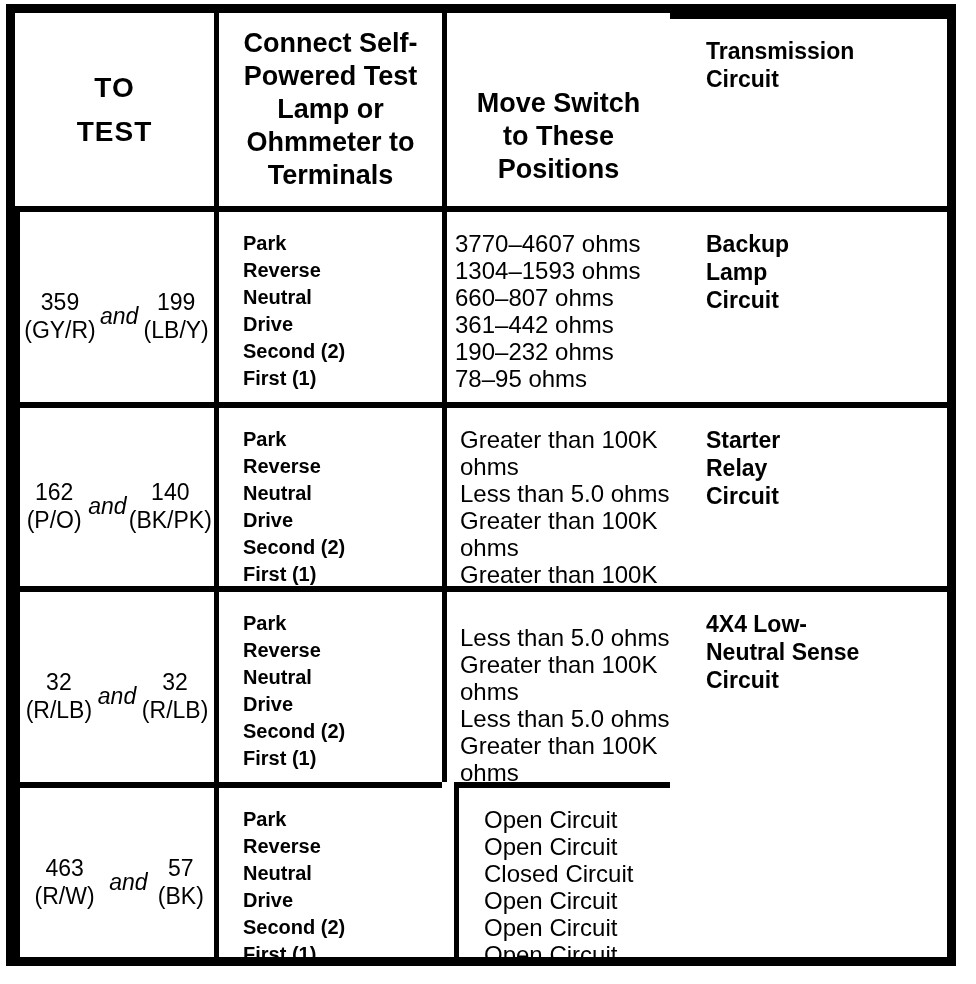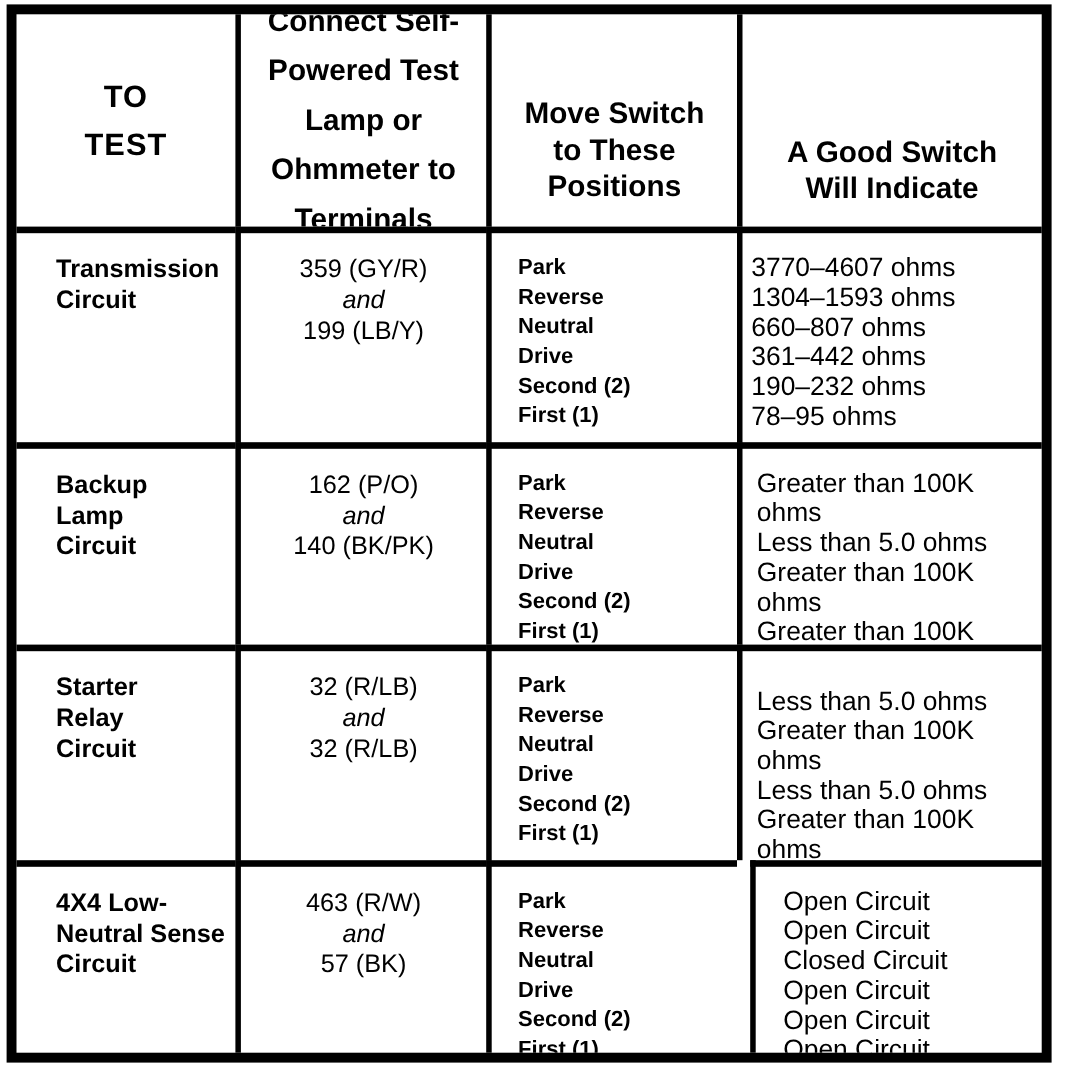--- a/index.html
+++ b/index.html
@@ -49,21 +49,21 @@
   }
   .head-totest {
     justify-content: center;
     font-size: 28px;
     line-height: 44px;
     letter-spacing: 1px;
   }
   .head-terminals {
     justify-content: center;
     font-size: 27px;
-    line-height: 45px;
+    line-height: 33px;
   }
   .head-positions {
     justify-content: flex-end;
     padding-bottom: 20px;
     font-size: 27px;
     line-height: 33px;
   }
   .head-indicate {
     justify-content: flex-end;
     padding-bottom: 18px;
@@ -77,21 +77,21 @@
     font-weight: bold;
     font-size: 23px;
     line-height: 28px;
     padding-left: 36px;
     padding-right: 6px;
   }
   .terminals-cell {
     font-size: 23px;
     line-height: 28px;
     display: flex;
-    flex-direction: column;
+    flex-direction: row;
     align-items: center;
     text-align: center;
   }
   .terminals-cell .conj { font-style: italic; }
   .positions-cell {
     font-weight: bold;
     font-size: 20px;
     line-height: 27px;
     padding-left: 24px;
   }
@@ -113,22 +113,20 @@
     <div class="cell r0 c1 head head-totest">TO
 TEST</div>
     <div class="cell r0 head head-terminals">Connect Self-
 Powered Test
 Lamp or
 Ohmmeter to
 Terminals</div>
     <div class="cell r0 head head-positions">Move Switch
 to These
 Positions</div>
-    <div class="cell r0 head head-indicate">A Good Switch
-Will Indicate</div>
 
     <div class="cell c1 body totest-cell">Transmission
 Circuit</div>
     <div class="cell body terminals-cell">
       <span>359 (GY/R)</span>
       <span class="conj">and</span>
       <span>199 (LB/Y)</span>
     </div>
     <div class="cell body positions-cell">Park
 Reverse

